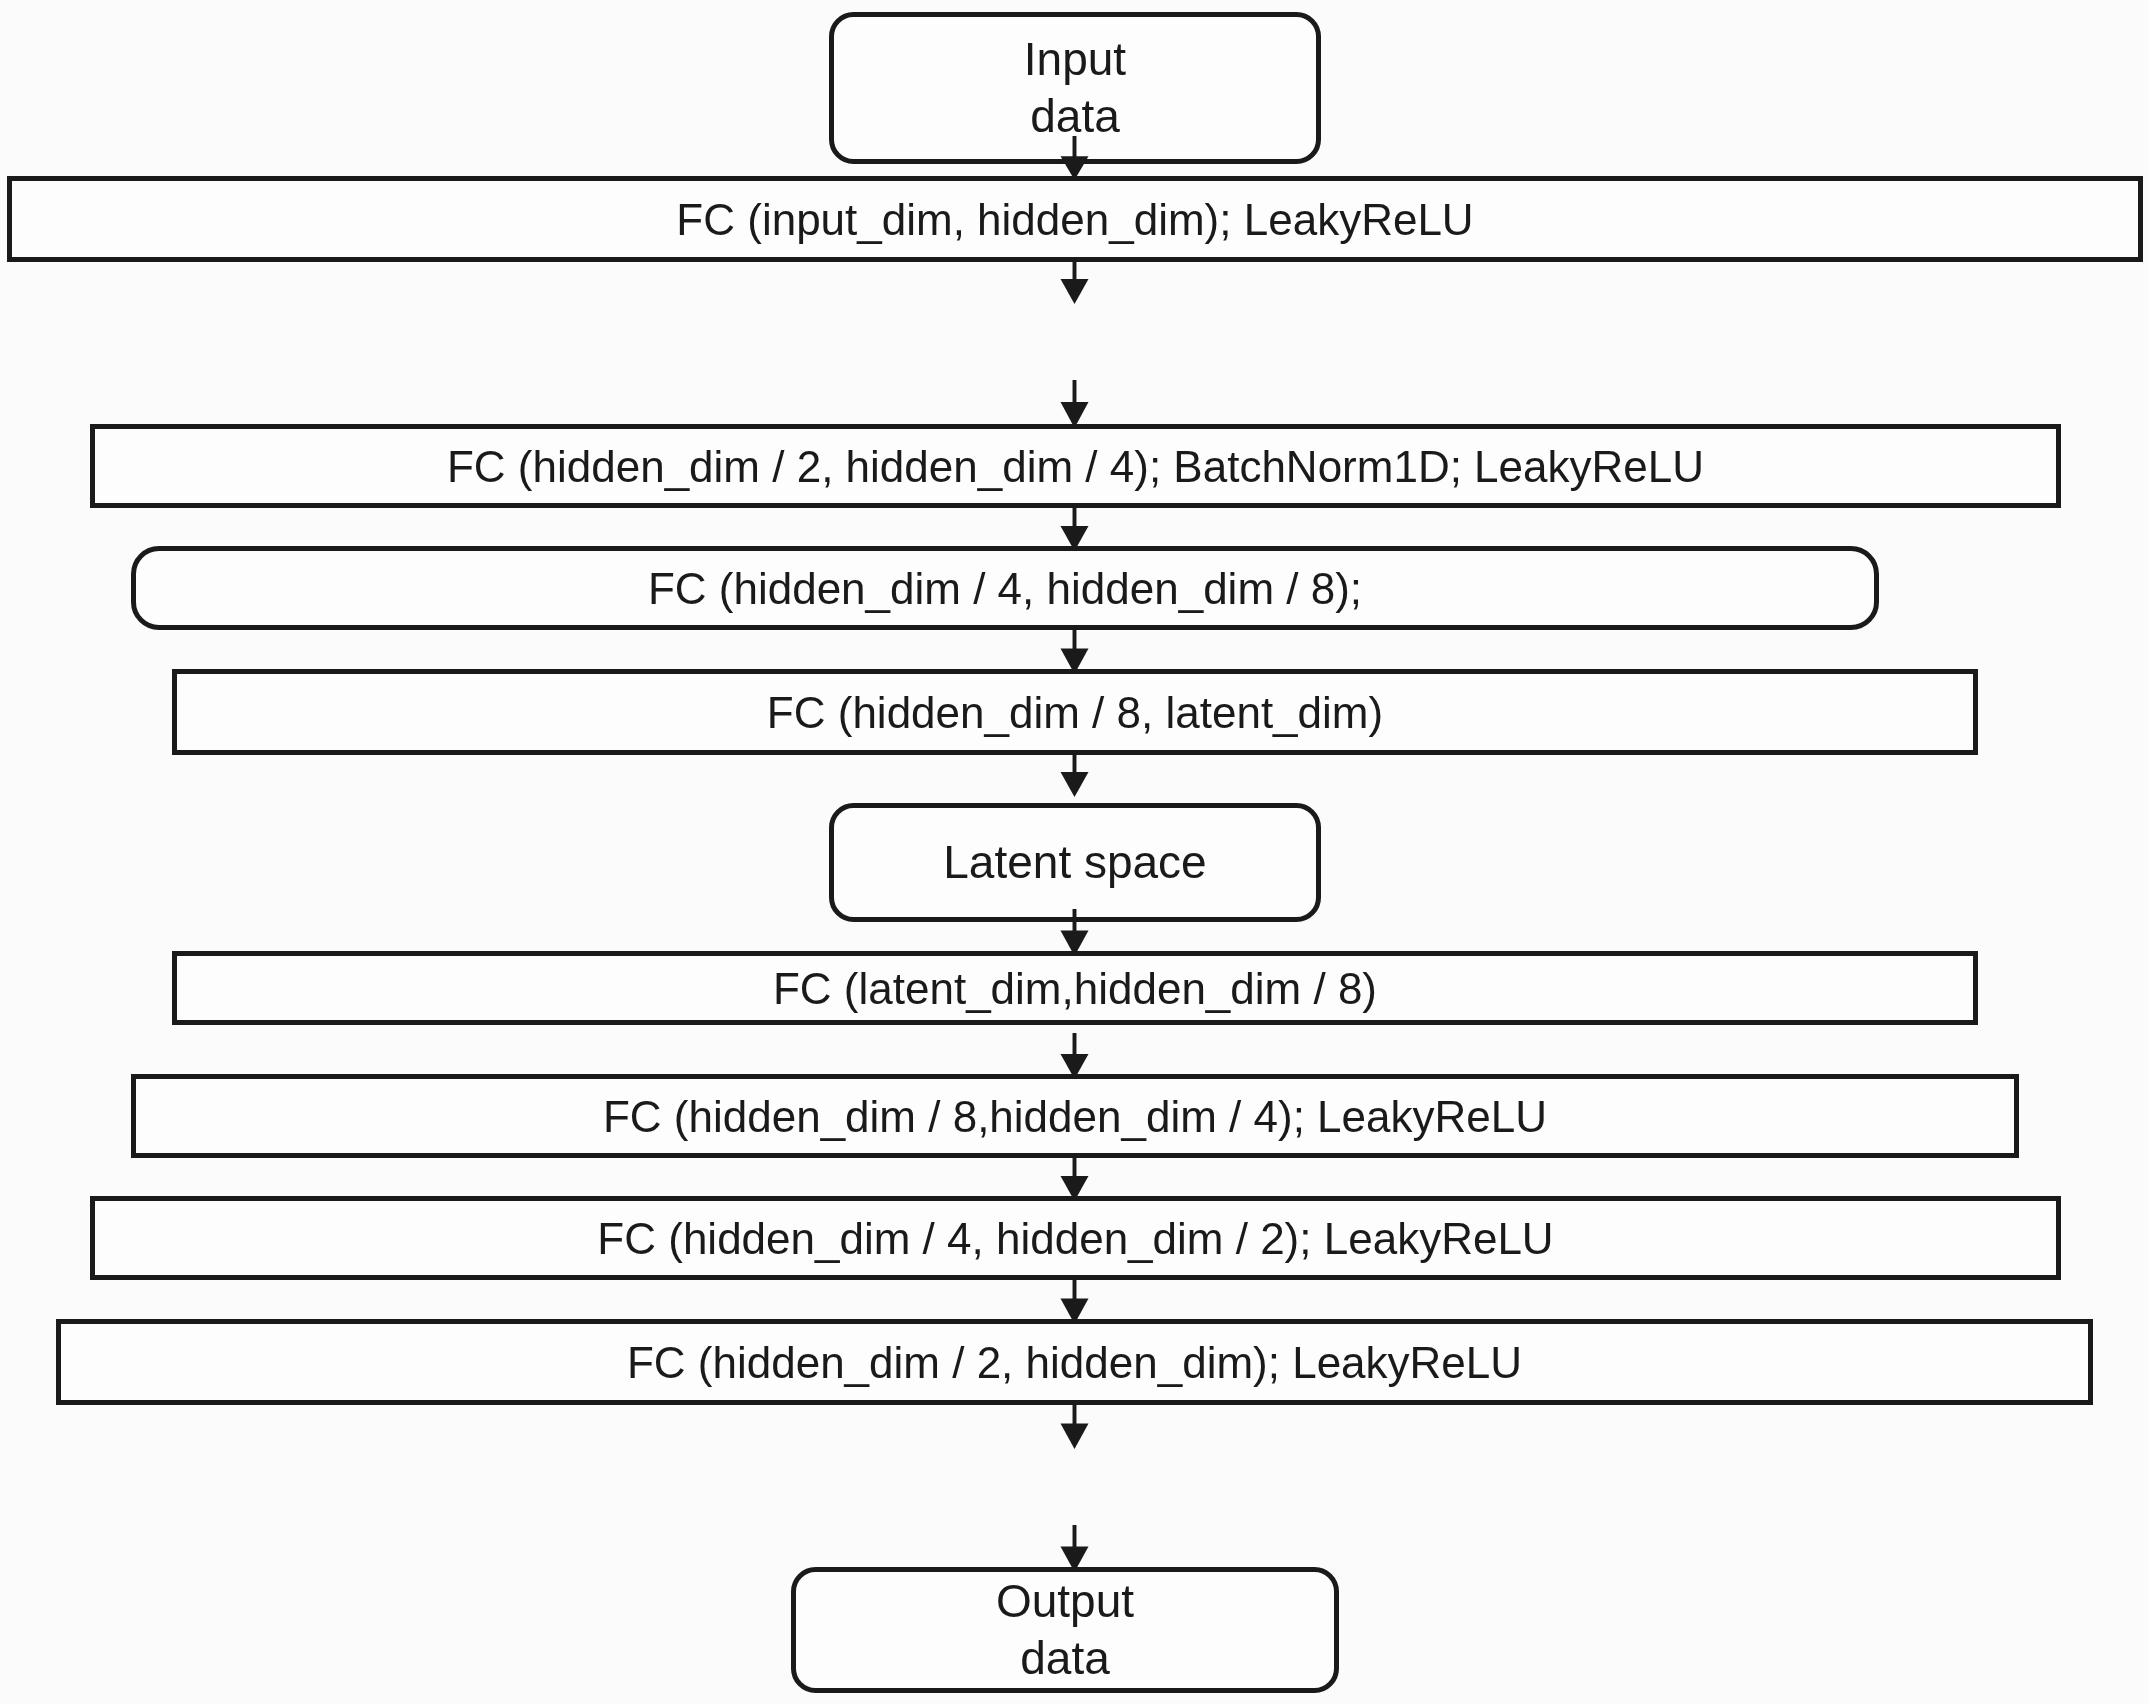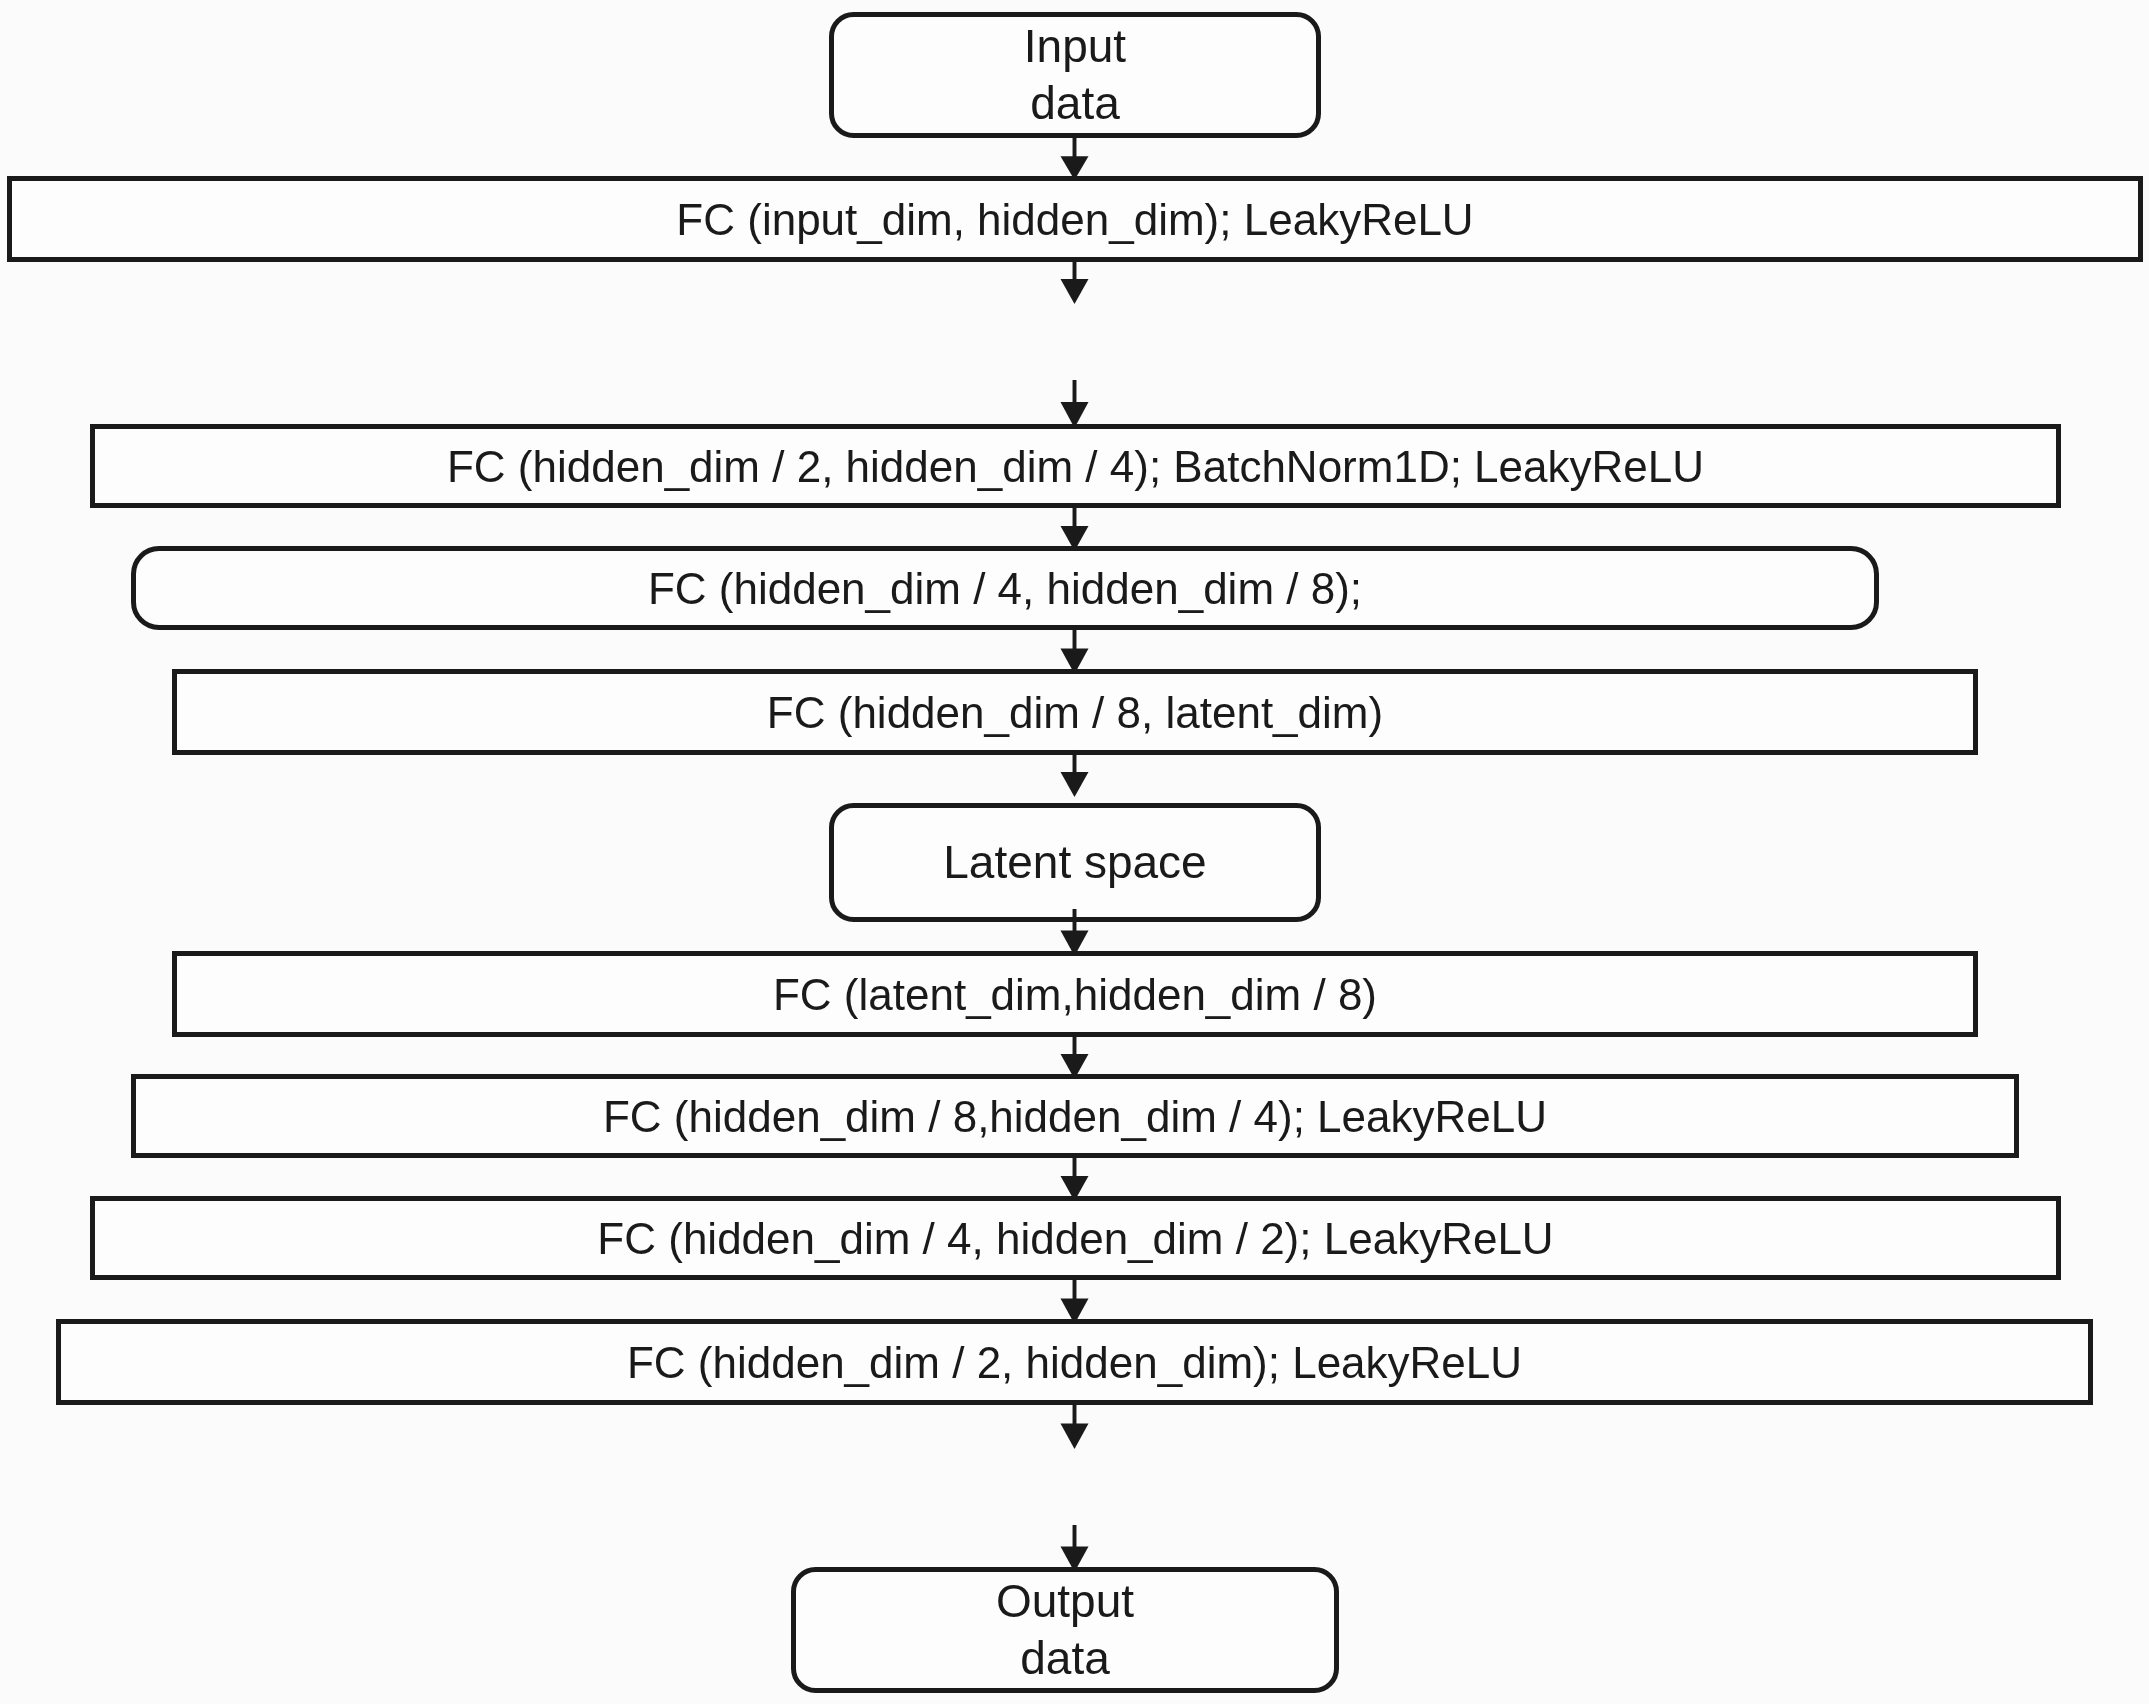--- a/index.html
+++ b/index.html
@@ -41,28 +41,28 @@
     width: 35px;
     left: 1057px;
   }
   .arrow svg {
     display: block;
     width: 100%;
     height: 100%;
   }
 
   
-  .n0  { left: 829px;  top: 12.3px;   width: 492px;  height: 126px; }
+  .n0  { left: 829px;  top: 12.3px;   width: 492px;  height: 152px; }
   .n1  { left: 7px;    top: 176px;  width: 2136px; height: 86px;  }
   .n2  { left: 56px;   top: 299px;  width: 2037px; height: 84px;  }
   .n3  { left: 90px;  top: 424px;  width: 1971px; height: 84px;  }
   .n4  { left: 131px;  top: 546px;  width: 1748px; height: 84px; border-radius: 28px;  }
   .n5  { left: 172px;  top: 669px;  width: 1806px; height: 86px;  }
   .n6  { left: 829px;  top: 793px;  width: 492px;  height: 119px; margin-top: 10px; }
-  .n7  { left: 172px;  top: 951px; width: 1806px; height: 86px;  }
+  .n7  { left: 172px;  top: 951px; width: 1806px; height: 74px;  }
   .n8  { left: 131px;  top: 1074px; width: 1888px; height: 84px;  }
   .n9  { left: 90px;  top: 1196px; width: 1971px; height: 84px;  }
   .n10 { left: 56px;   top: 1319px; width: 2037px; height: 86px;  }
   .n11 { left: 7px;    top: 1444px; width: 2136px; height: 84px;  }
   .n12 { left: 791px;  top: 1567px; width: 548px;  height: 126px; }
 
   
   .a1  { top: 136px;  height: 44px; }
   .a2  { top: 258px;  height: 46px; }
   .a3  { top: 380px;  height: 48px; }

